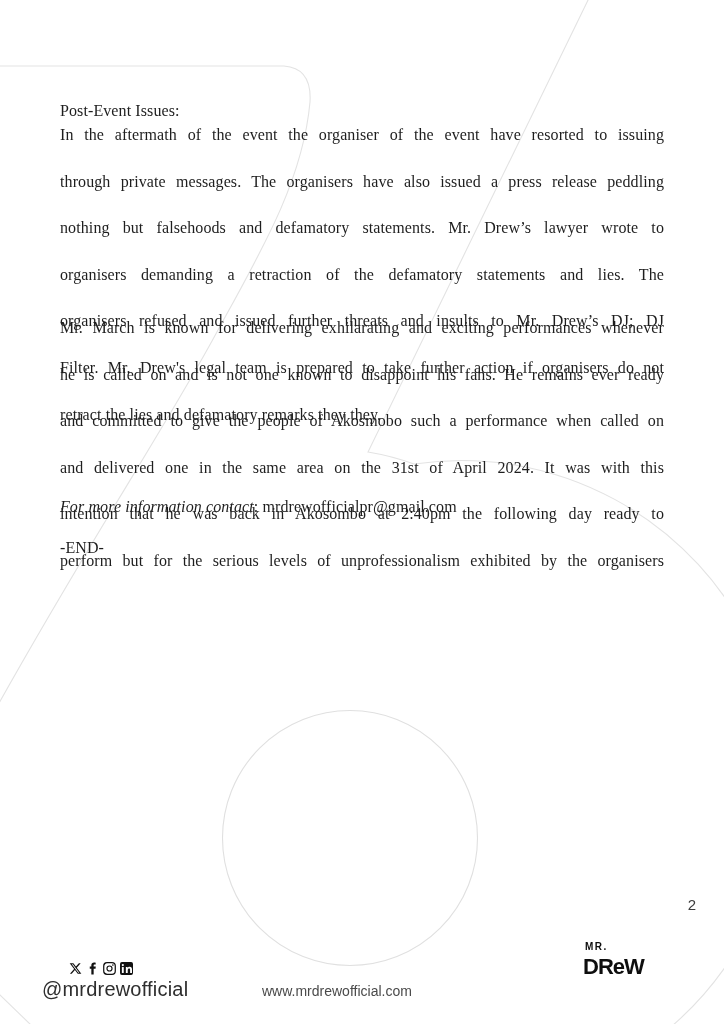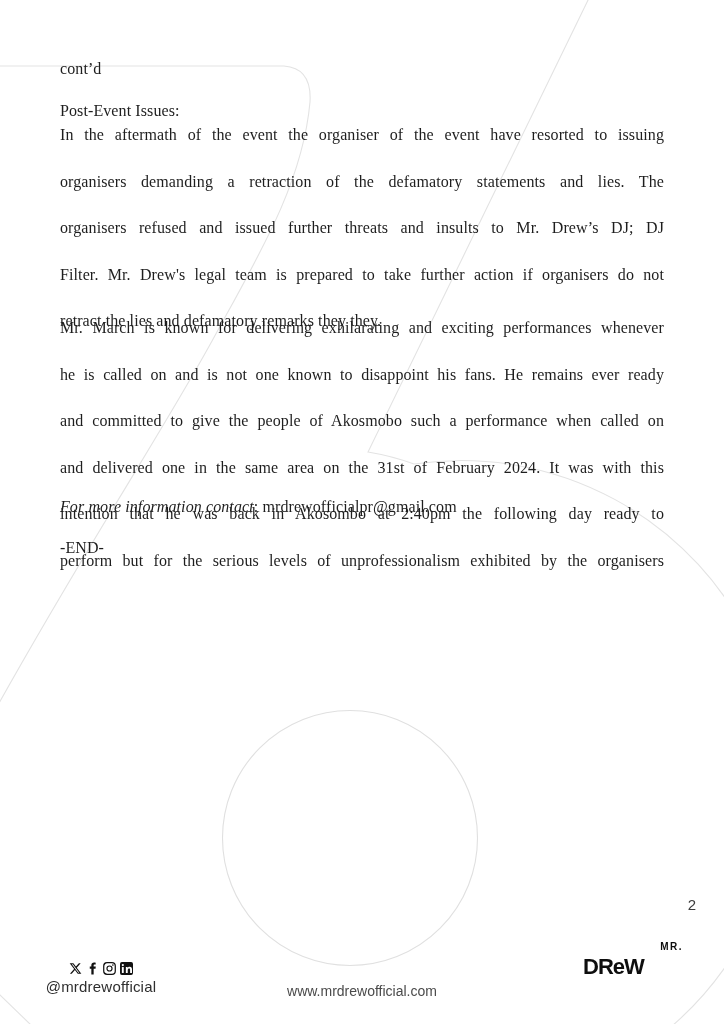--- a/index.html
+++ b/index.html
@@ -21,61 +21,62 @@
   .pagenum {
     position:absolute; right:28px; top:896px;
     font-family:"Liberation Sans", sans-serif; font-size:15px; color:#3c3c3c;
   }
   .footer-left {
     position:absolute; left:42px; top:961px; width:118px; text-align:center;
     font-family:"Liberation Sans", sans-serif;
   }
   .icon-row { display:flex; justify-content:center; align-items:center; gap:4px; height:14px; }
   .icon-row svg { display:block; }
-  .handle { font-size:15px; color:#2e2e2e; margin-top:3px; letter-spacing:0.2px; }
+  .handle { font-size:20px; color:#2e2e2e; margin-top:3px; letter-spacing:0.2px; }
   .website {
-    position:absolute; left:262px; top:983px; width:200px; text-align:center;
+    position:absolute; left:262px; top:983px; width:200px; text-align:left;
     font-family:"Liberation Sans", sans-serif; font-size:14px; color:#4a4a4a;
   }
   .logo {
     position:absolute; left:583px; top:941px; width:100px;
     font-family:"Liberation Sans", sans-serif; color:#0e0e0e;
   }
-  .logo-top { font-size:10px; font-weight:700; letter-spacing:1.5px; margin-left:2px;text-align:right; }
+  .logo-top { font-size:10px; font-weight:700; letter-spacing:1.5px; margin-left:2px; }
   .logo-main { font-size:22px; font-weight:700; letter-spacing:-1px; line-height:30px; }
 </style>
 </head>
 <body>
 
 <div class="page">
 
   <svg class="bg" viewBox="0 0 724 1024">
     <path d="M -2,66 L 284,66 Q 312,68 310,102 C 303,180 262,250 218,330 C 170,420 90,540 -2,705" fill="none" stroke="#e3e3e3" stroke-width="1.1"></path>
     <path d="M 591,-6 L 368,452 Q 392,456 414,464 A 322,322 0 0 1 672,1026" fill="none" stroke="#e3e3e3" stroke-width="1.1"></path>
     <circle cx="350" cy="838" r="127.5" fill="none" stroke="#e0e0e0" stroke-width="1.1"></circle>
     <path d="M -2,993 L 32,1026" fill="none" stroke="#e3e3e3" stroke-width="1.1"></path>
   </svg>
 
-  <div class="textblock" style="top:57px">cont’d</div>
 
   <div class="textblock" style="top:99px">Post-Event Issues:</div>
 
   <div class="textblock" style="top:123px">
     <div class="jline">In the aftermath of the event the organiser of the event have resorted to issuing</div>
+    <div class="jline">through private messages. The organisers have also issued a press release peddling</div>
+    <div class="jline">nothing but falsehoods and defamatory statements. Mr. Drew’s lawyer wrote to</div>
     <div class="jline">organisers demanding a retraction of the defamatory statements and lies. The</div>
     <div class="jline">organisers refused and issued further threats and insults to Mr. Drew’s DJ; DJ</div>
     <div class="jline">Filter. Mr. Drew's legal team is prepared to take further action if organisers do not</div>
     <div class="jline last">retract the lies and defamatory remarks they they.</div>
   </div>
 
   <div class="textblock" style="top:316px">
     <div class="jline">Mr. March is known for delivering exhilarating and exciting performances whenever</div>
     <div class="jline">he is called on and is not one known to disappoint his fans. He remains ever ready</div>
     <div class="jline">and committed to give the people of Akosmobo such a performance when called on</div>
-    <div class="jline">and delivered one in the same area on the 31st of February 2024. It was with this</div>
+    <div class="jline">and delivered one in the same area on the 31st of April 2024. It was with this</div>
     <div class="jline">intention that he was back in Akosombo at 2:40pm the following day ready to</div>
     <div class="jline">perform but for the serious levels of unprofessionalism exhibited by the organisers</div>
   </div>
 
   <div class="textblock" style="top:495px">
     <span class="italic">For more information contact</span><span>: </span><span>mrdrewofficialpr@gmail.com</span>
   </div>
 
   <div class="textblock center" style="top:536px">-END-</div>
 

